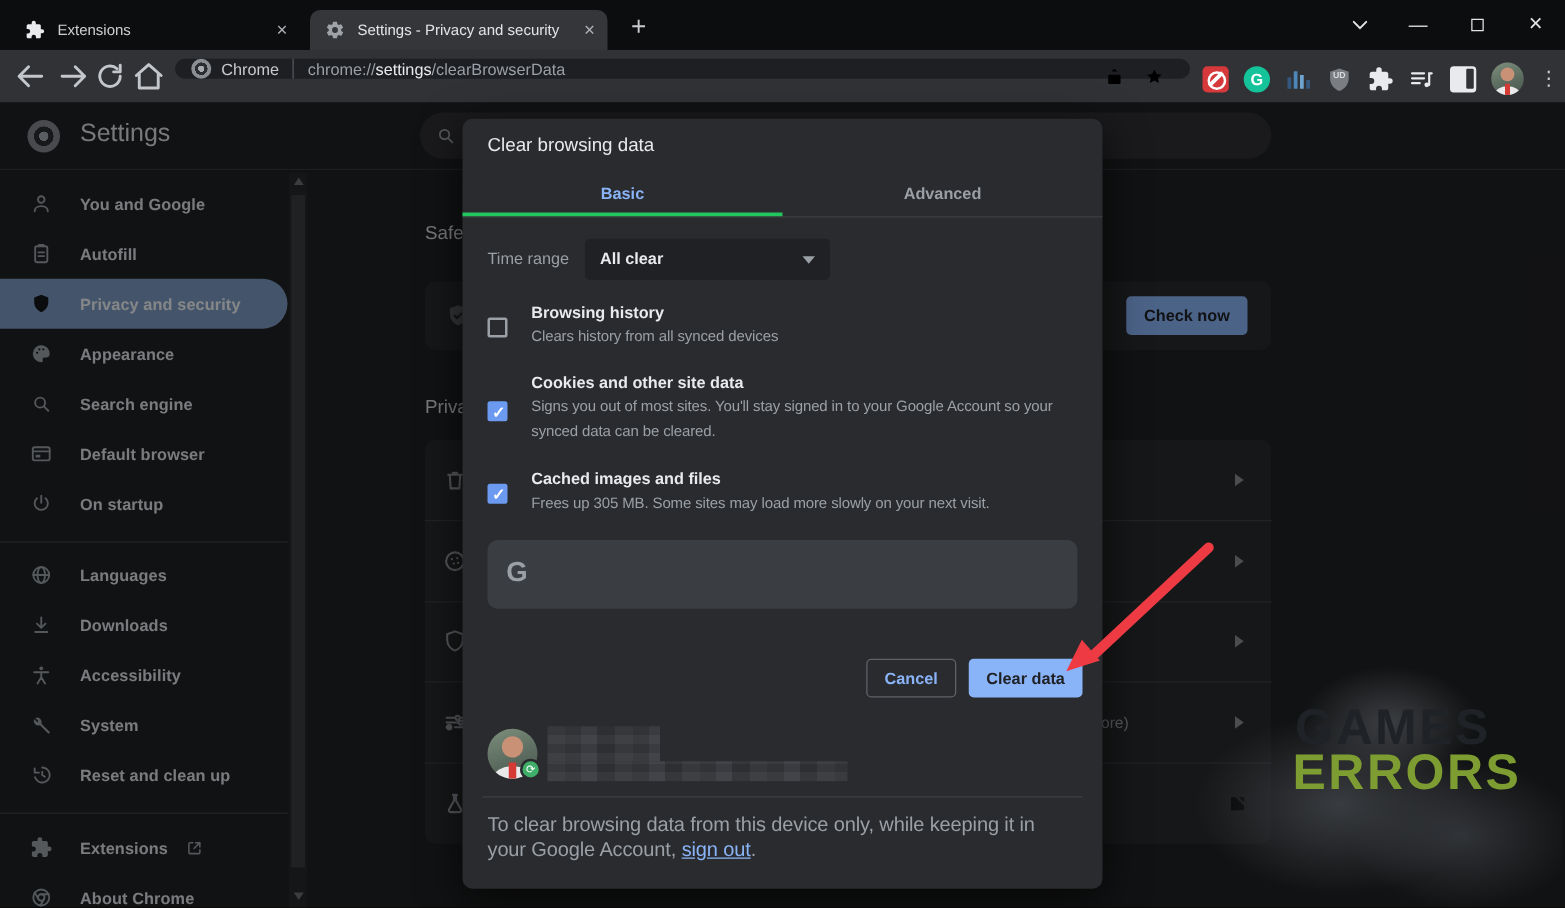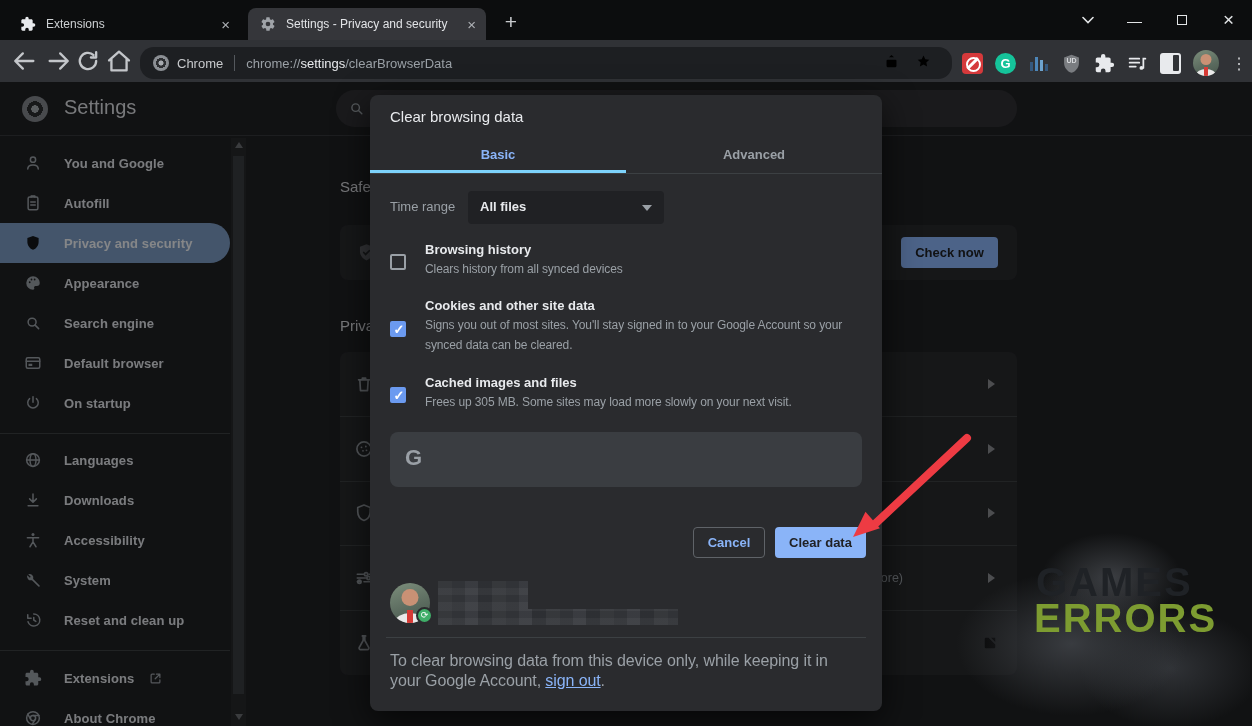--- a/index.html
+++ b/index.html
@@ -15,21 +15,21 @@
   .tab-close { margin-left:auto; margin-right:10px; font-size:15px; color:#aeb1b5; cursor:default; }
   .newtab { position:absolute; left:497px; top:9px; width:28px; height:28px; color:#c8cacd; font-size:21px; text-align:center; line-height:26px; }
   .wincontrols { position:absolute; right:0; top:0; height:40px; display:flex; }
   .winbtn { width:47px; height:40px; color:#e2e4e6; display:flex; align-items:center; justify-content:center; font-size:15px; }
   .maxbox { width:10px; height:10px; border:1px solid #e2e4e6; }
 
   
   .toolbar { position:absolute; top:40px; left:0; right:0; height:42px; background:#303236; }
   .navbtn { position:absolute; top:7px; width:28px; height:28px; color:#c3c6ca; }
   .navbtn svg, .icon18 svg, .icon20 svg, .icon16 svg { width:100%; height:100%; stroke:currentColor; fill:none; stroke-width:2; stroke-linecap:round; stroke-linejoin:round; }
-  .omnibox { position:absolute; left:140px; top:7px; width:812px; height:32px; background:#1d1f22; border-radius:14px; display:flex; align-items:center; font-size:13px; }
+  .omnibox { position:absolute; left:140px; top:7px; width:812px; height:16px; background:#1d1f22; border-radius:14px; display:flex; align-items:center; font-size:13px; }
   .ob-logo { width:16px; height:16px; margin:0 8px 0 13px; border-radius:50%; background:radial-gradient(circle,#a7abb0 0 22%, #2c2e31 23% 44%, #8b8f94 45% 100%); }
   .ob-label { color:#c8cacd; }
   .ob-sep { width:1px; height:16px; background:#54585d; margin:0 11px; }
   .url-dim { color:#9aa0a6; }
   .url-host { color:#e8eaed; }
   .ob-ic { position:absolute; width:17px; height:17px; top:6px; color:#c3c6ca; }
   .ext-row { position:absolute; left:962px; top:10px; display:flex; gap:12px; align-items:center; }
   .extic { width:21px; height:21px; flex:0 0 auto; position:relative; }
   .adg { background:#d5393b; border-radius:4px; }
   .adg::after { content:""; position:absolute; left:4px; top:4px; width:11px; height:11px; border:2px solid #fff; border-radius:50%; }
@@ -92,21 +92,21 @@
       radial-gradient(160px 100px at 46% 60%, rgba(64,67,72,.85), transparent 72%),
       radial-gradient(130px 85px at 76% 72%, rgba(58,61,66,.75), transparent 70%); }
   .wm-l1 { position:absolute; left:116px; top:40px; font-size:40px; font-weight:bold; letter-spacing:2px; color:#1f2226; }
   .wm-l2 { position:absolute; left:114px; top:76px; font-size:40px; font-weight:bold; letter-spacing:2px; color:#7d9c31; }
 
   
   .dialog { position:absolute; left:370px; top:95px; width:512px; height:616px; background:#2a2b2e; border-radius:8px; box-shadow:0 10px 34px rgba(0,0,0,.65); z-index:10; }
   .dlg-title { position:absolute; left:20px; top:13px; font-size:15px; color:#e8eaed; }
   .dlg-tabs { position:absolute; left:0; right:0; top:43px; height:36px; border-bottom:1px solid #3c4043; display:flex; }
   .dlg-tab { flex:1; text-align:center; line-height:34px; font-size:13px; font-weight:bold; color:#9aa0a6; }
-  .dlg-tab-active { color:#8ab4f8; border-bottom:3px solid #7dd3fc; }
+  .dlg-tab-active { color:#8ab4f8; border-bottom:3px solid #22c55e; }
   .tr-label { position:absolute; left:20px; top:104px; font-size:13px; color:#9aa0a6; }
   .tr-select { position:absolute; left:98px; top:96px; width:196px; height:33px; background:#202124; border-radius:4px; }
   .tr-value { position:absolute; left:12px; top:8px; font-size:13px; font-weight:bold; color:#e8eaed; }
   .tr-caret { position:absolute; right:12px; top:14px; width:0; height:0; border-left:5px solid transparent; border-right:5px solid transparent; border-top:6px solid #9aa0a6; }
   .cb-row { position:absolute; left:20px; right:9px; }
   .cbx { position:absolute; left:0; width:16px; height:16px; border:2px solid #9aa0a6; border-radius:2px; }
   .cbx-on { background:#6b9af0; border-color:#6b9af0; }
   .cbx-on::after { content:"\2713"; position:absolute; left:1.5px; top:-1px; color:#fff; font-size:13px; font-weight:bold; }
   .cb-text { margin-left:35px; }
   .cb-label { font-size:13px; font-weight:bold; color:#e8eaed; line-height:19px; }
@@ -415,21 +415,21 @@
 
   <div class="dialog">
     <div class="dlg-title">Clear browsing data</div>
     <div class="dlg-tabs">
       <div class="dlg-tab dlg-tab-active">Basic</div>
       <div class="dlg-tab">Advanced</div>
     </div>
 
     <div class="tr-label">Time range</div>
     <div class="tr-select">
-      <span class="tr-value">All files</span>
+      <span class="tr-value">All clear</span>
       <span class="tr-caret"></span>
     </div>
 
     <div class="cb-row" style="top:145px">
       <span class="cbx" style="top:14px"></span>
       <div class="cb-text">
         <div class="cb-label">Browsing history</div>
         <div class="cb-desc">Clears history from all synced devices</div>
       </div>
     </div>

